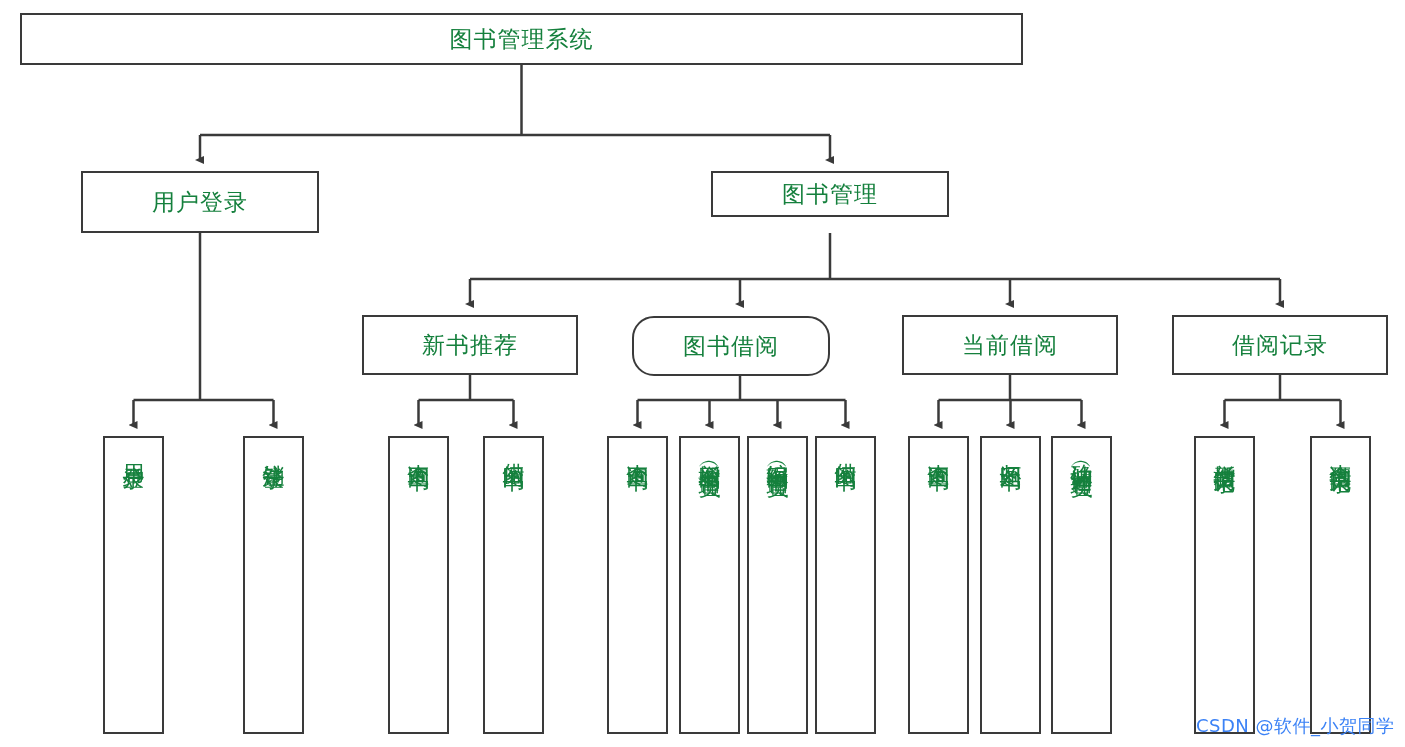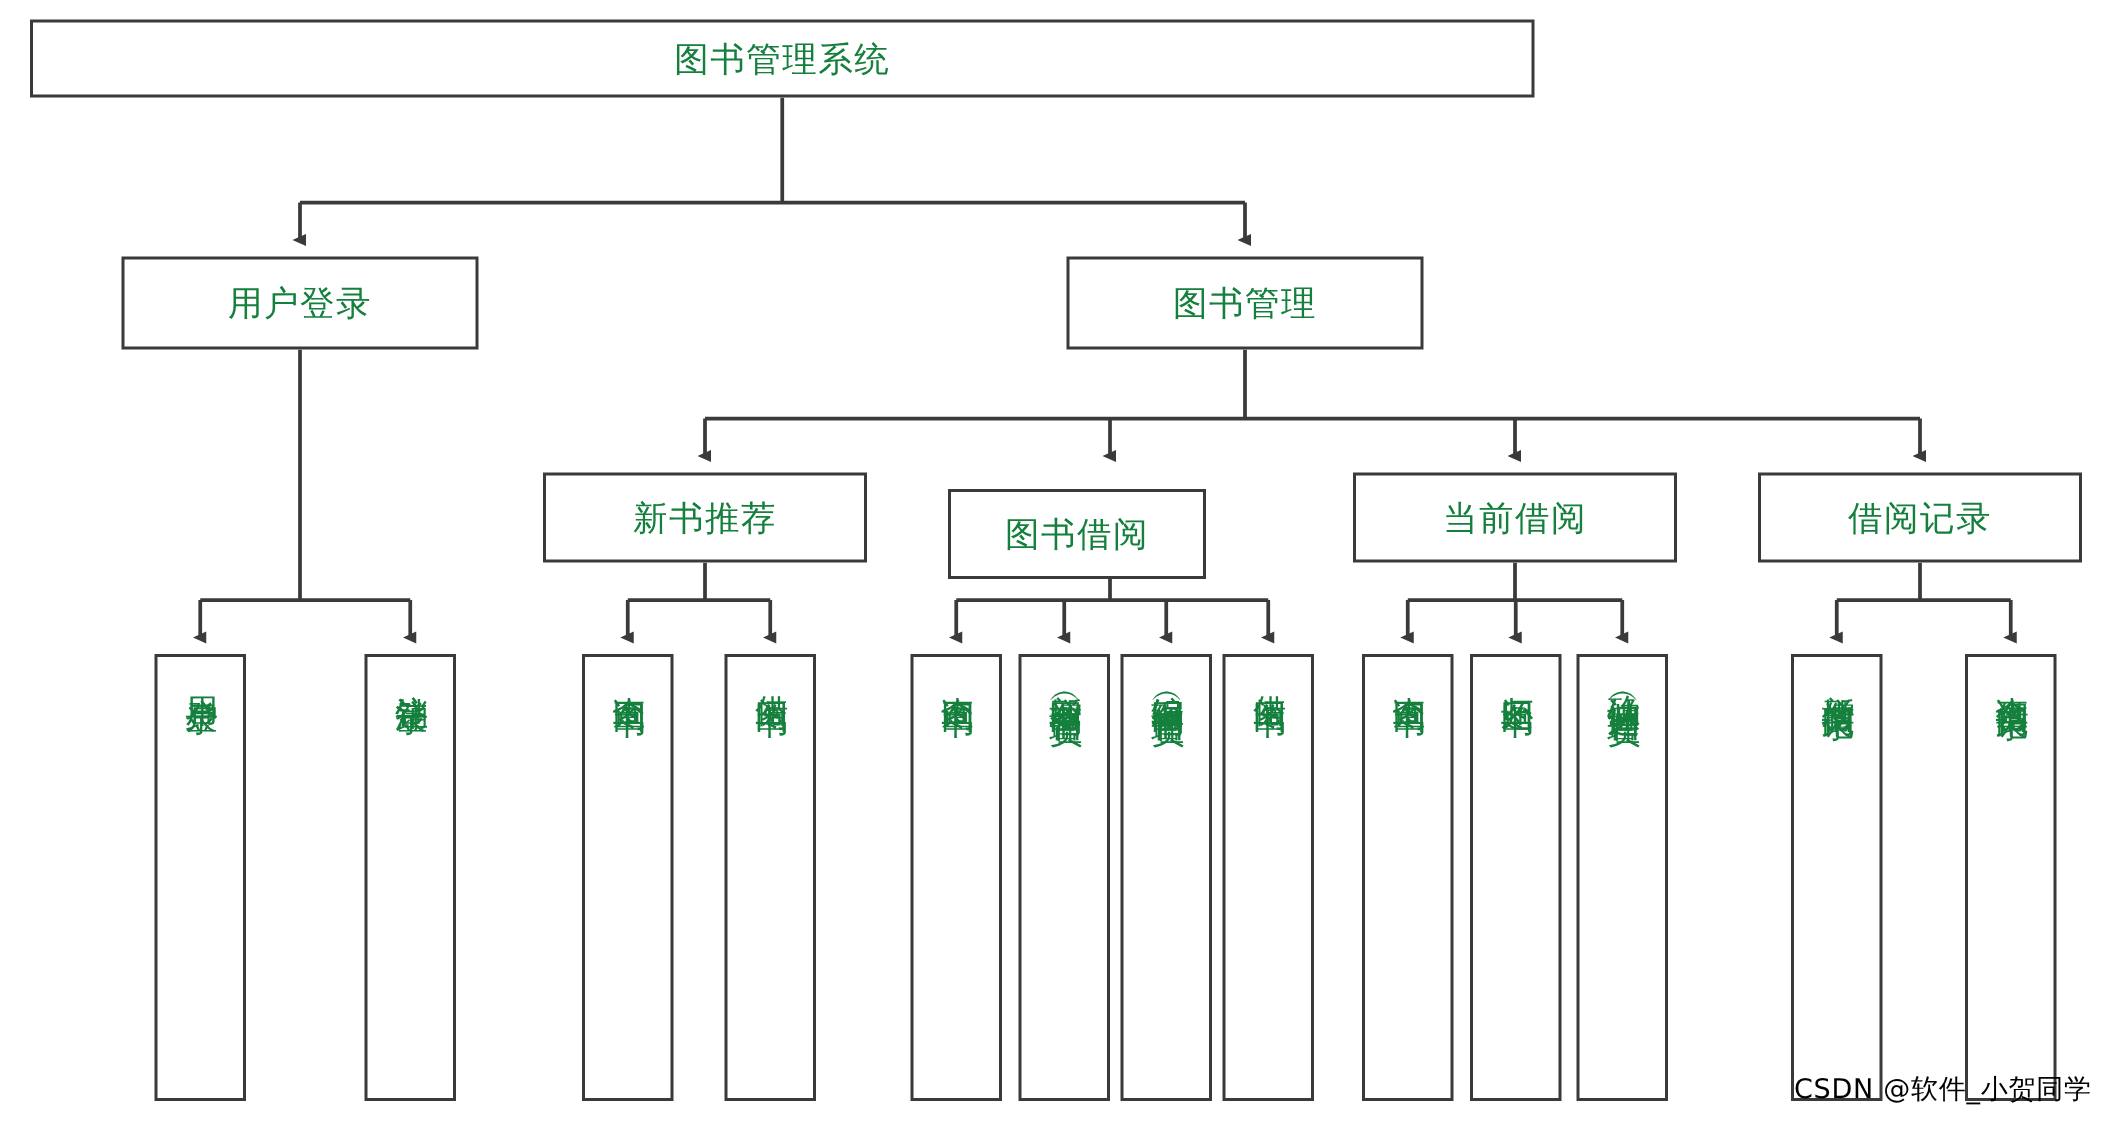--- a/index.html
+++ b/index.html
@@ -47,21 +47,21 @@
   }
   .node.vert .vtext {
     writing-mode: vertical-rl;
     text-orientation: upright;
     line-height: 1.0;
     white-space: nowrap;
     letter-spacing: 2px;
   }
   .watermark {
     position: absolute;
-    color: #000000;
+    color: #3b82f6;
     font-size: 18px;
     letter-spacing: 0.5px;
     white-space: nowrap;
   }
 </style>
 </head>
 <body>
 
 <div id="canvas">
 
@@ -108,27 +108,27 @@
       </g>
   </svg>
 
   <div id="node-layer">
       <div class="node horiz" style="left: 20px; top: 13px; width: 1003px; height: 52px;">
         <span>图书管理系统</span>
       </div>
       <div class="node horiz" style="left: 81px; top: 171px; width: 238px; height: 62px;">
         <span>用户登录</span>
       </div>
-      <div class="node horiz" style="left: 711px; top: 171px; width: 238px; height: 62px;">
+      <div class="node horiz" style="left: 711px; top: 171px; width: 238px; height: 46px;">
         <span>图书管理</span>
       </div>
       <div class="node horiz" style="left: 362px; top: 315px; width: 216px; height: 60px; font-family: Liberation Serif, serif;">
         <span>新书推荐</span>
       </div>
-      <div class="node horiz" style="left: 632px; top: 326px; width: 172px; height: 60px;">
+      <div class="node horiz" style="left: 632px; top: 316px; width: 198px; height: 60px; border-radius: 22px;">
         <span>图书借阅</span>
       </div>
       <div class="node horiz" style="left: 902px; top: 315px; width: 216px; height: 60px;">
         <span>当前借阅</span>
       </div>
       <div class="node horiz" style="left: 1172px; top: 315px; width: 216px; height: 60px;">
         <span>借阅记录</span>
       </div>
       <div class="node vert" style="left: 103px; top: 436px; width: 61px; height: 298px;">
         <span class="vtext">用户登录</span>

